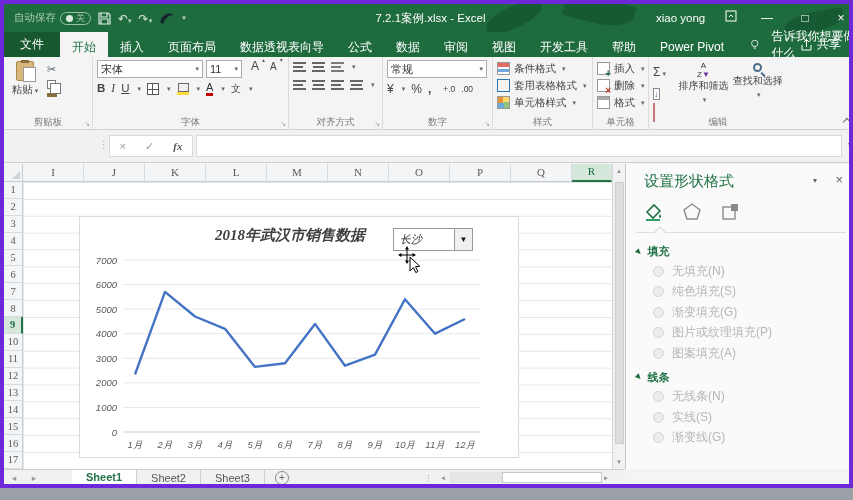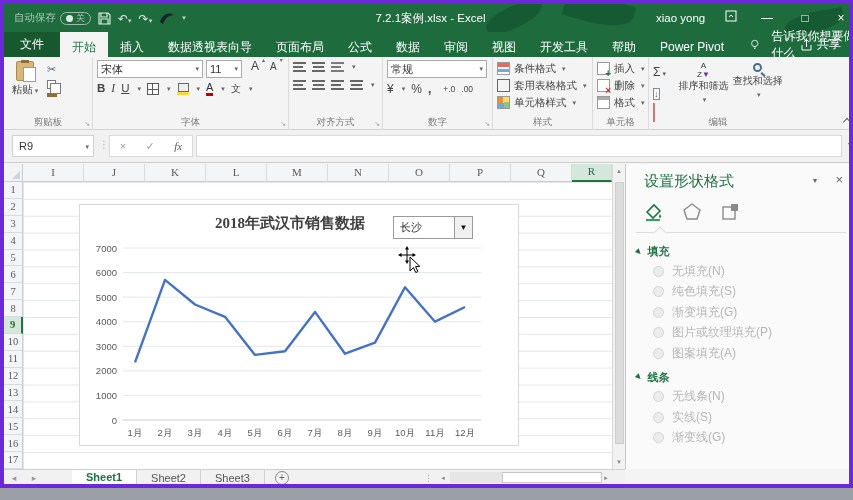--- a/index.html
+++ b/index.html
@@ -94,21 +94,21 @@
   #collapse{position:absolute;right:6px;bottom:4px;width:8px;height:8px;}
   #collapse:before{content:"";position:absolute;left:1px;top:2px;width:5px;height:5px;border-left:1.5px solid #666;border-top:1.5px solid #666;transform:rotate(45deg);}
   
   #fbar{position:absolute;left:0;top:126px;width:853px;height:33px;background:#f1f1f1;border-bottom:1px solid #cfcfcf;}
   #namebox{position:absolute;left:8px;top:5px;width:82px;height:22px;background:#fff;border:1px solid #d0d0d0;font-size:11px;color:#333;line-height:21px;padding-left:6px;}
   #namebox .dd{position:absolute;right:4px;top:0;line-height:21px;}
   #fbar .dots{position:absolute;left:95px;top:9px;color:#b0b0b0;font-size:10px;}
   #fbtns{position:absolute;left:105px;top:5px;width:84px;height:22px;background:#fff;border:1px solid #d9d9d9;display:flex;align-items:center;justify-content:space-around;color:#9a9a9a;font-size:11px;}
   #fx-input{position:absolute;left:192px;top:5px;width:646px;height:22px;background:#fff;border:1px solid #d9d9d9;}
   #fbar .endcaret{position:absolute;right:5px;top:10px;font-size:8px;color:#666;}
-  .fxi{font-family:"Liberation Serif",serif;font-style:italic;color:#5a5a5a;}
+  .fxi{font-family:"Liberation Serif",serif;font-style:italic;color:#5a5a5a;font-weight:bold;}
   
   #grid{position:absolute;left:0;top:160px;width:608px;height:305px;background:#fff;}
   #colhdr{position:absolute;left:0;top:0;width:608px;height:18px;display:flex;}
   #corner{width:19px;height:18px;background:#f2f3f4;border-right:1px solid #c9cdd1;border-bottom:1px solid #c9cdd1;position:relative;}
   #corner:after{content:"";position:absolute;right:2px;bottom:2px;border-left:8px solid transparent;border-bottom:8px solid #cfd4d9;}
   .ch{height:18px;border-right:1px solid #d8dbde;border-bottom:1px solid #c9cdd1;background:#f4f5f6;
       font-family:"Liberation Serif","DejaVu Serif",serif;font-size:11px;color:#5a5a5a;text-align:center;line-height:17px;}
   .ch.sel{background:#d5e7db;color:#1e6b3e;border-bottom:2px solid #217346;line-height:15px;}
   #rowhdr{position:absolute;left:0;top:18px;width:19px;height:287px;display:flex;flex-direction:column;background:#f4f5f6;border-right:1px solid #c9cdd1;}
   .rh{flex:1;border-bottom:1px solid #d8dbde;font-family:"Liberation Serif","DejaVu Serif",serif;font-size:10.5px;color:#5a5a5a;text-align:center;display:flex;align-items:center;justify-content:center;}
@@ -117,21 +117,21 @@
     background-image:linear-gradient(to right,#e3e6ea 1px,transparent 1px),linear-gradient(to bottom,#e3e6ea 1px,transparent 1px);
     background-size:61px 16.88px;}
   #cell-text{position:absolute;left:160px;top:184px;width:180px;text-align:center;
     font-family:"Liberation Serif","DejaVu Serif",serif;font-size:12.5px;color:#222;}
   #selcell{position:absolute;left:568px;top:313px;width:40px;height:17px;border:2px solid #1e7145;background:transparent;}
   
   #vscroll{position:absolute;left:608px;top:160px;width:13px;height:305px;background:#f2f2f2;border-left:1px solid #d8d8d8;}
   #vscroll .ar{position:absolute;left:0;width:12px;text-align:center;font-size:7px;color:#8a8a8a;}
   #vthumb{position:absolute;left:2px;top:18px;width:9px;height:262px;background:#dcdcdc;border:1px solid #cfcfcf;}
   
-  #chart{position:absolute;left:75px;top:200px;width:440px;height:242px;background:#fff;border:1px solid #d9d9d9;}
+  #chart{position:absolute;left:75px;top:212px;width:440px;height:242px;background:#fff;border:1px solid #d9d9d9;font-style:italic;}
   #chart-title{position:absolute;left:40px;top:9px;width:340px;text-align:center;
      font-family:"Liberation Serif","DejaVu Serif",serif;font-weight:bold;font-size:15px;color:#404040;}
   #combo{position:absolute;left:313px;top:11px;width:80px;height:23px;background:#fff;border:1px solid #9a9a9a;display:flex;}
   #combo .val{flex:1;font-size:11px;color:#333;line-height:21px;padding-left:6px;font-family:"Liberation Serif","DejaVu Serif",serif;}
   #combo .btn{width:18px;border-left:1px solid #9a9a9a;background:#f0f0f0;text-align:center;font-size:8px;line-height:21px;color:#111;}
   #chart svg text.tick{font-size:9.5px;fill:#595959;font-family:"Liberation Sans",sans-serif;}
   
   #cursor{position:absolute;left:394px;top:242px;}
   
   #sheetbar{position:absolute;left:0;top:465px;width:621px;height:17px;background:#f1f1f1;border-top:1px solid #cfcfcf;display:flex;align-items:stretch;}
@@ -212,22 +212,22 @@
     <div class="winbtn" style="left:748px;">—</div>
     <div class="winbtn" style="left:786px;">□</div>
     <div class="winbtn" style="left:822px;">×</div>
   </div>
 
   <div id="tabrow">
     <span id="ribbon-tabs" style="display:flex;">
         <span class="rtab file">文件</span>
         <span class="rtab active">开始</span>
         <span class="rtab">插入</span>
+        <span class="rtab">页面布局</span>
         <span class="rtab">数据透视表向导</span>
-        <span class="rtab">页面布局</span>
         <span class="rtab">公式</span>
         <span class="rtab">数据</span>
         <span class="rtab">审阅</span>
         <span class="rtab">视图</span>
         <span class="rtab">开发工具</span>
         <span class="rtab">帮助</span>
         <span class="rtab">Power Pivot</span>
       </span>
     <span id="tellme">
       <svg width="12" height="14" viewBox="0 0 12 14">
@@ -372,21 +372,20 @@
       <div class="bigbtn">
         <span class="mag"></span>
         <div>查找和选择</div><span class="dd">▾</span>
       </div>
       <div class="rg-label"><span>编辑</span></div>
     </div>
     <div id="collapse"></div>
   </div>
 
   <div id="fbar">
-    <div id="namebox"><span>R9</span><span class="dd">▾</span></div>
     <span class="dots">⋮</span>
     <div id="fbtns">
       <span>×</span>
       <span>✓</span>
       <span class="fxi">fx</span>
     </div>
     <div id="fx-input"><span></span></div>
     <span class="endcaret dd" style="position:absolute;right:5px;top:10px;">▾</span>
   </div>
 

